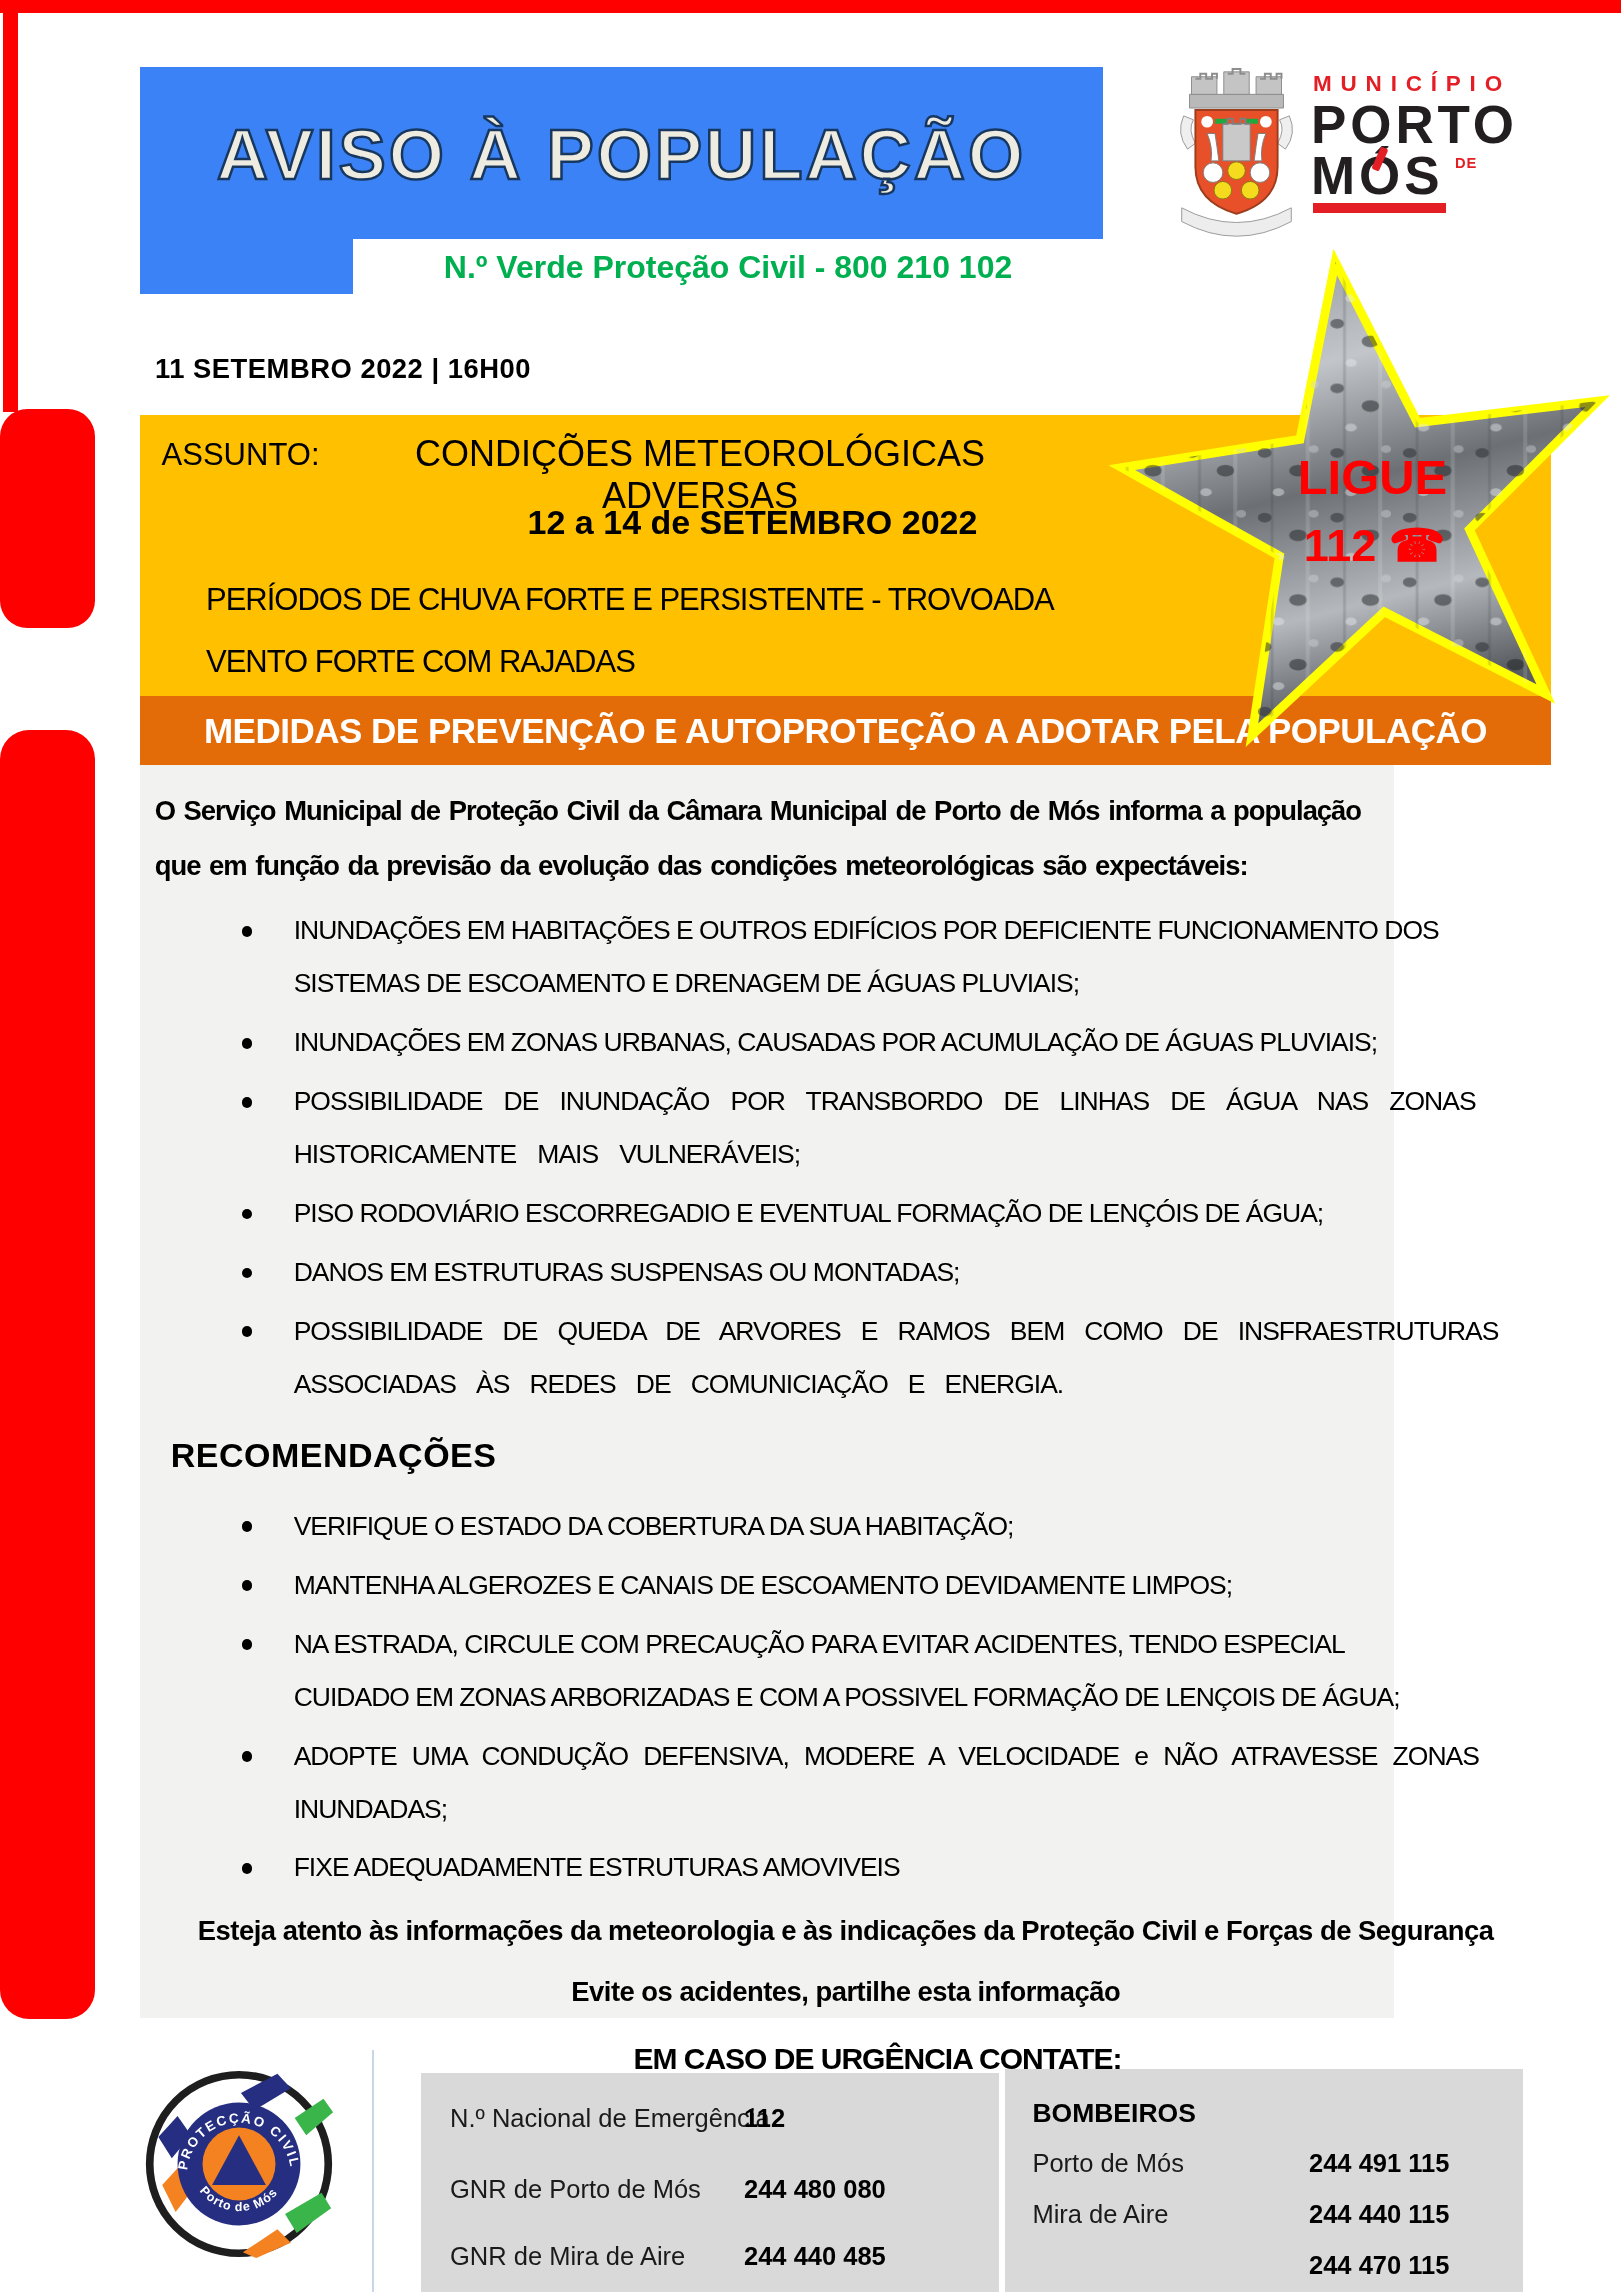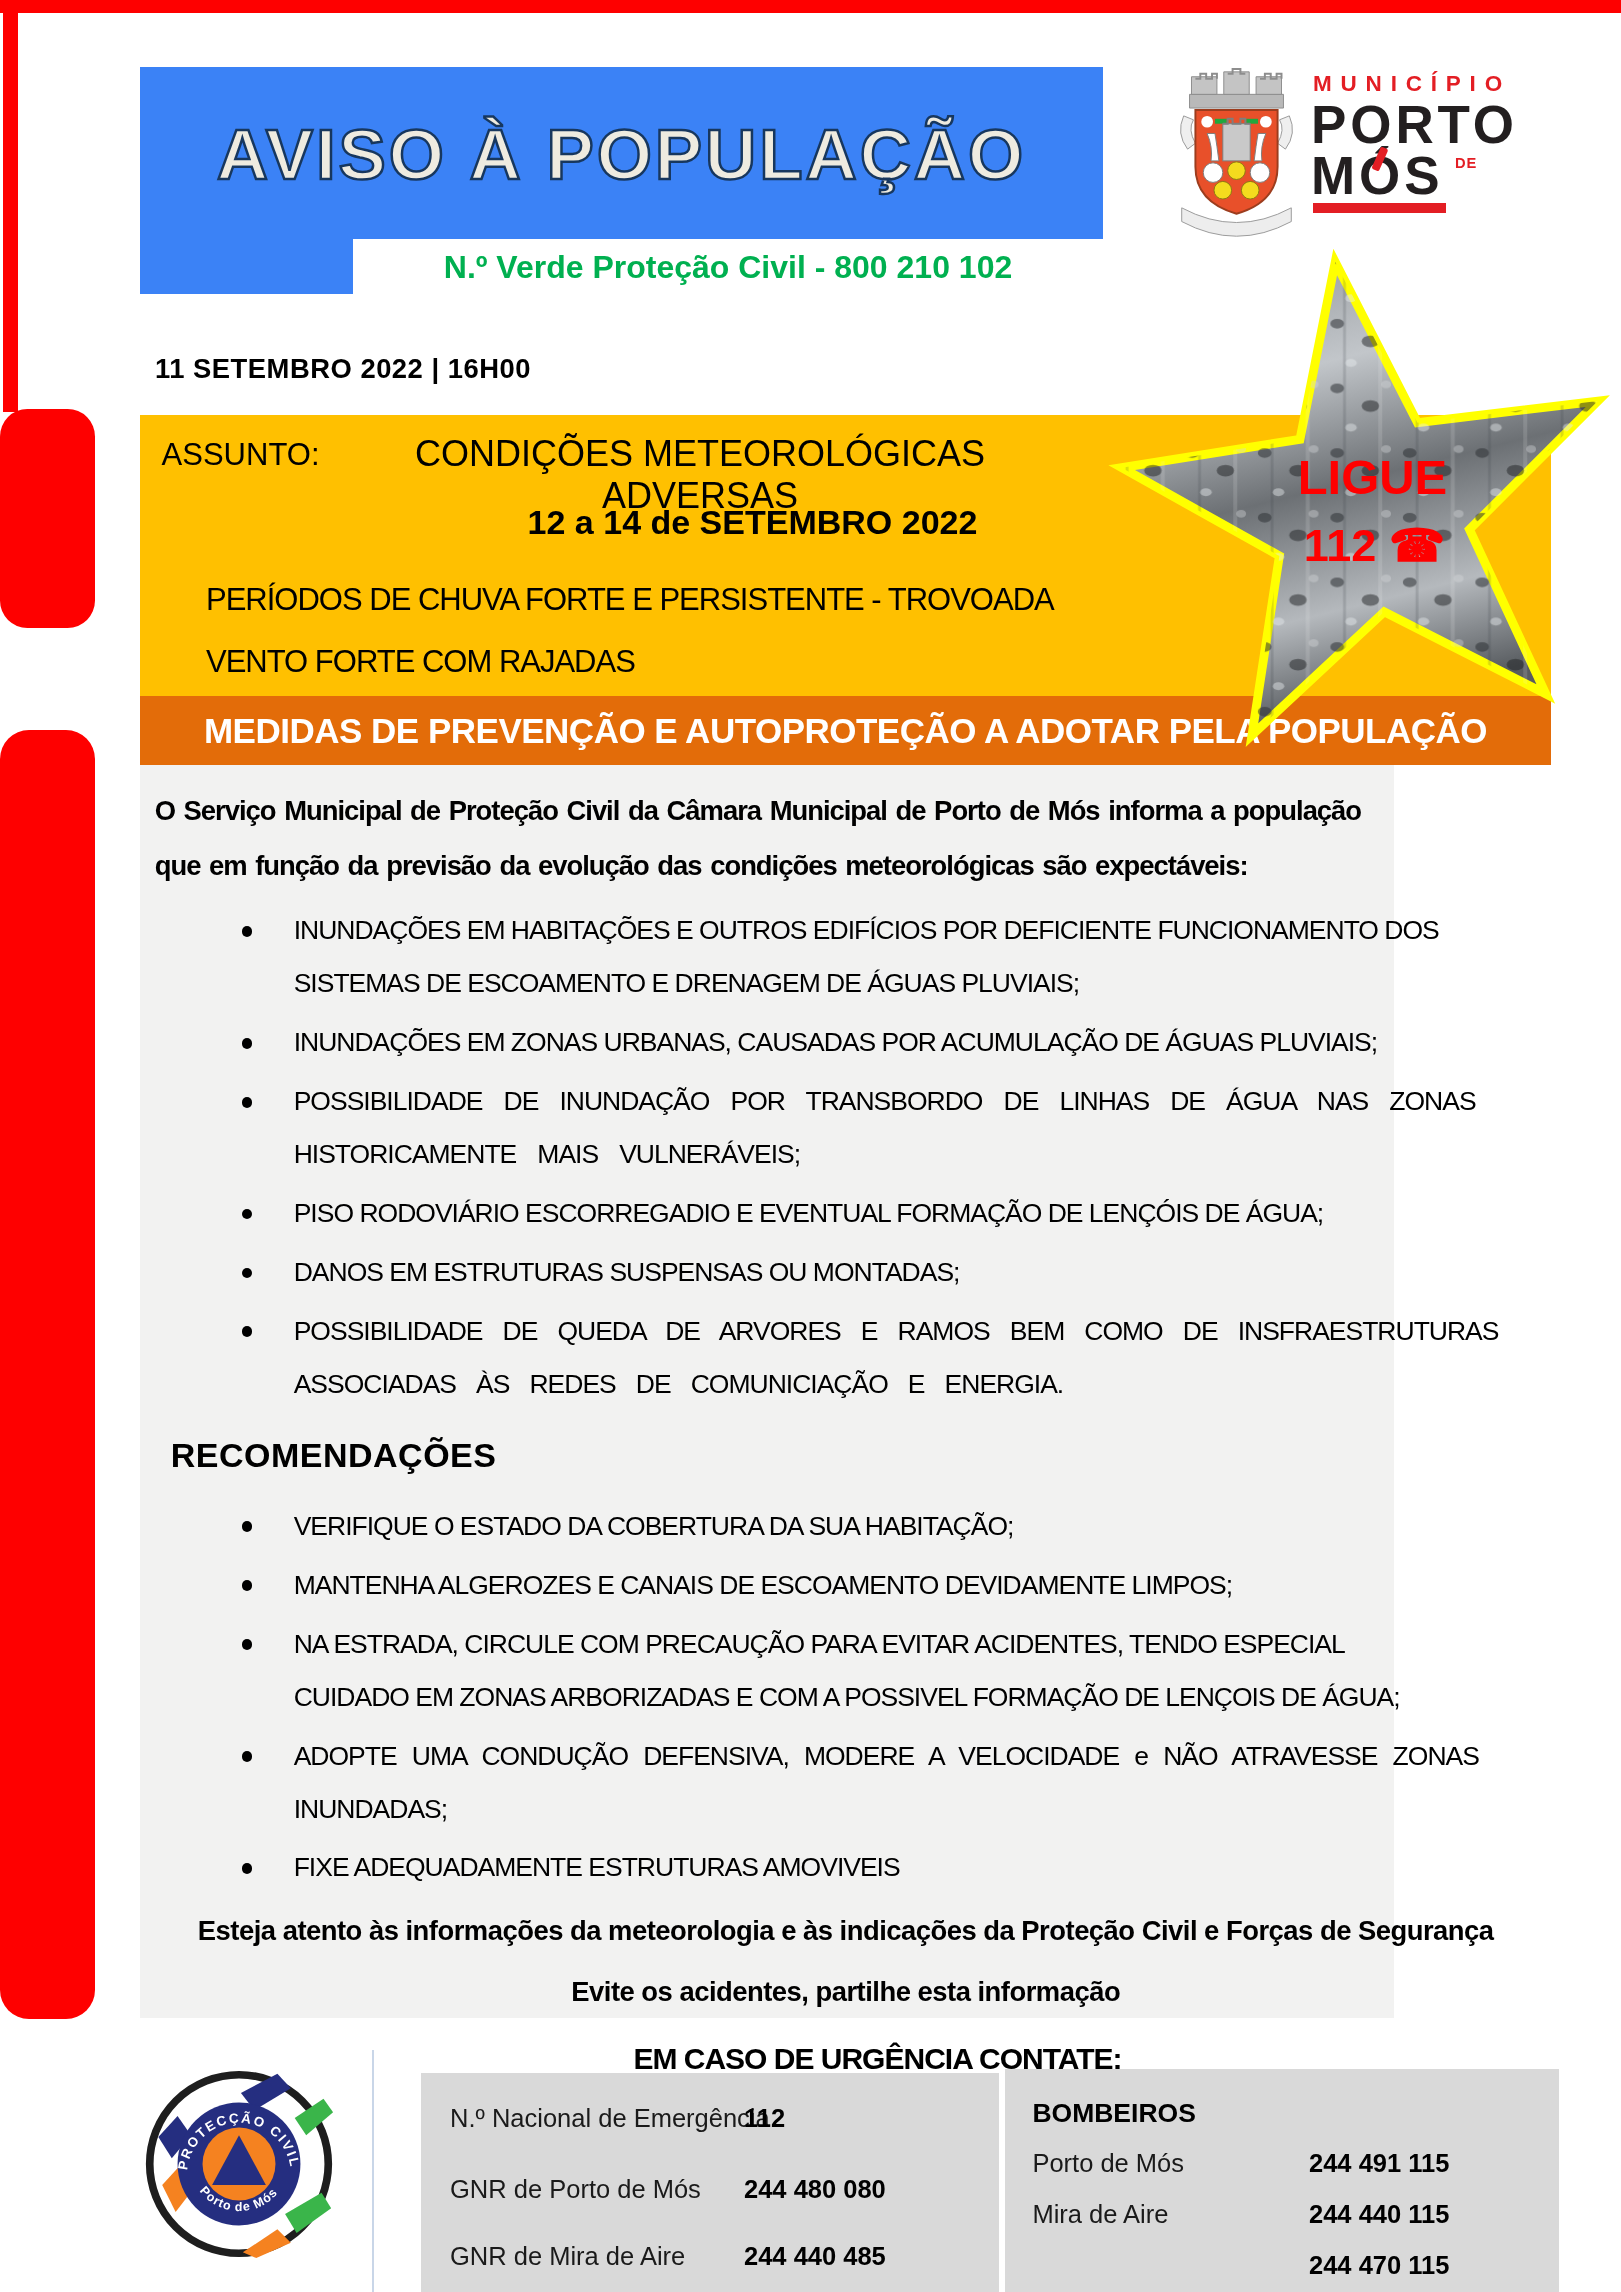--- a/index.html
+++ b/index.html
@@ -54,21 +54,21 @@
   li.ws15{word-spacing:14.7px;}
   li.ws14{word-spacing:13.7px;}
   li.ws9{word-spacing:8.8px;}
   .rec-title{font-size:34px;font-weight:bold;line-height:57px;margin:16px;letter-spacing:0.5px;}
   .closing{font-size:27.4px;font-weight:bold;text-align:center;line-height:61px;letter-spacing:-0.5px;margin:5.9px 0 0 0;}
 
   
   .contacts-heading{left:412px;top:2042px;width:931px;text-align:center;font-size:30px;font-weight:bold;letter-spacing:-1px;}
   .vline{left:372px;top:2050px;width:2px;height:242px;background:#C9D6E8;}
   .contact-box-left{left:421px;top:2073px;width:578px;height:220px;background:#D9D9D9;}
-  .contact-box-right{left:1005px;top:2069px;width:518px;height:223px;background:#D9D9D9;padding-left:36px;}
+  .contact-box-right{left:1005px;top:2069px;width:518px;height:223px;background:#D9D9D9;}
   .c-label{position:absolute;font-size:25.5px;color:#1a1a1a;white-space:nowrap;}
   .c-num{position:absolute;font-size:25.5px;font-weight:bold;white-space:nowrap;text-align:center;}
   .c-header{position:absolute;font-size:26.5px;font-weight:bold;white-space:nowrap;}
 
   .star-wrap{left:1106px;top:247px;width:529px;height:510px;}
   .crest-wrap{left:1168px;top:65px;width:137px;height:181px;}
   .pclogo-wrap{left:143px;top:2068px;width:192px;height:192px;}
 </style>
 </head>
 <body>

